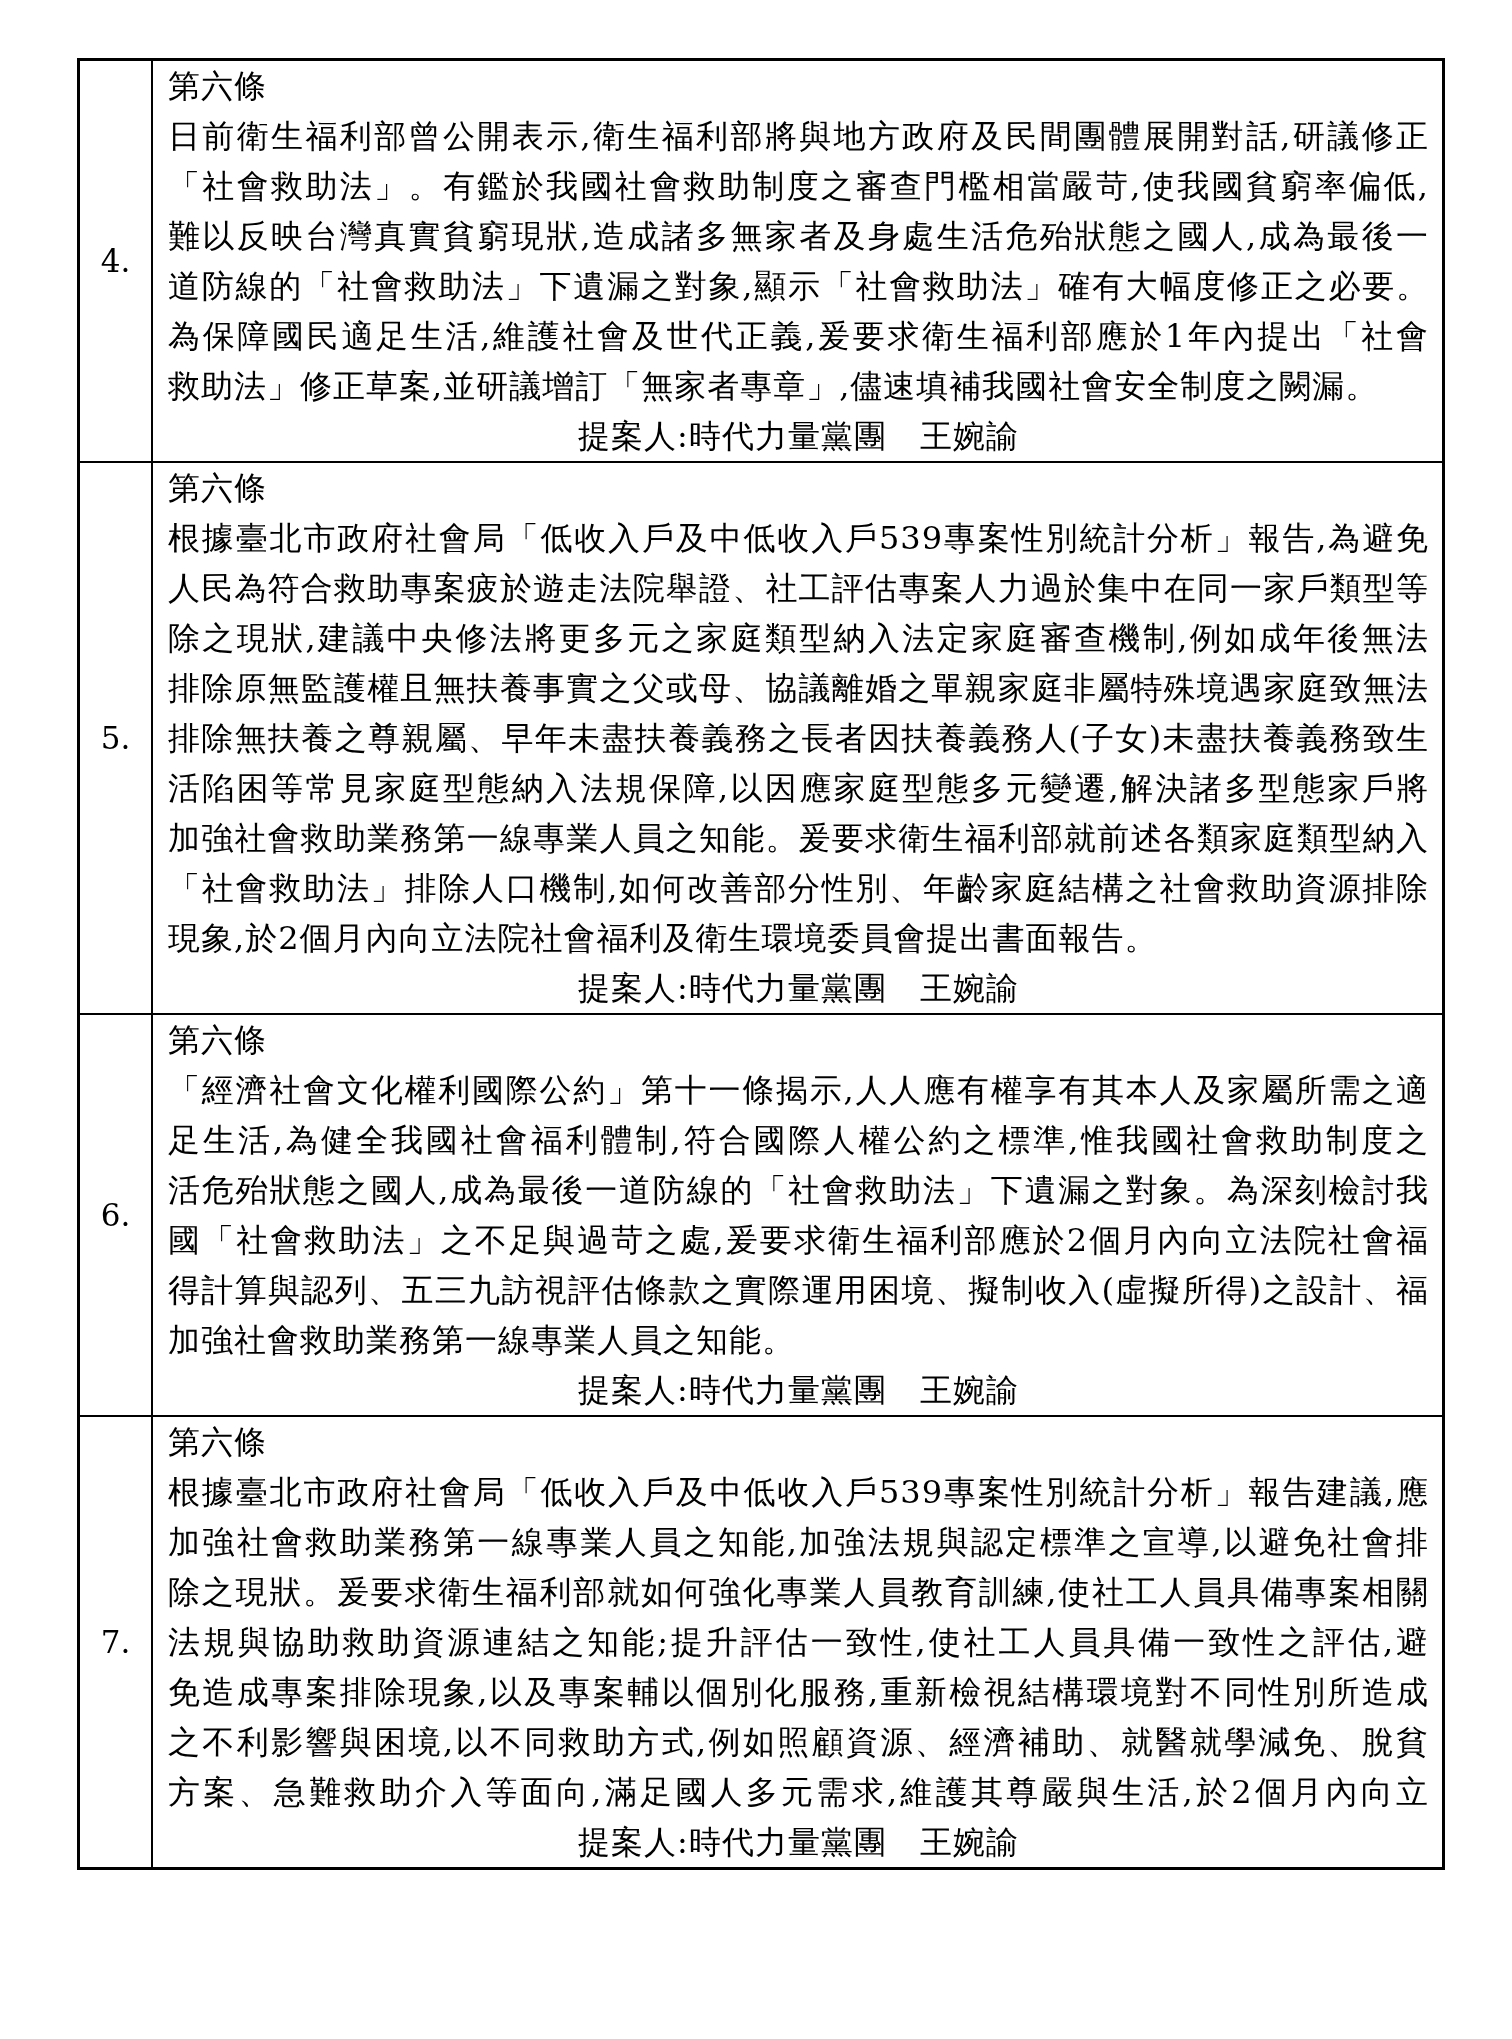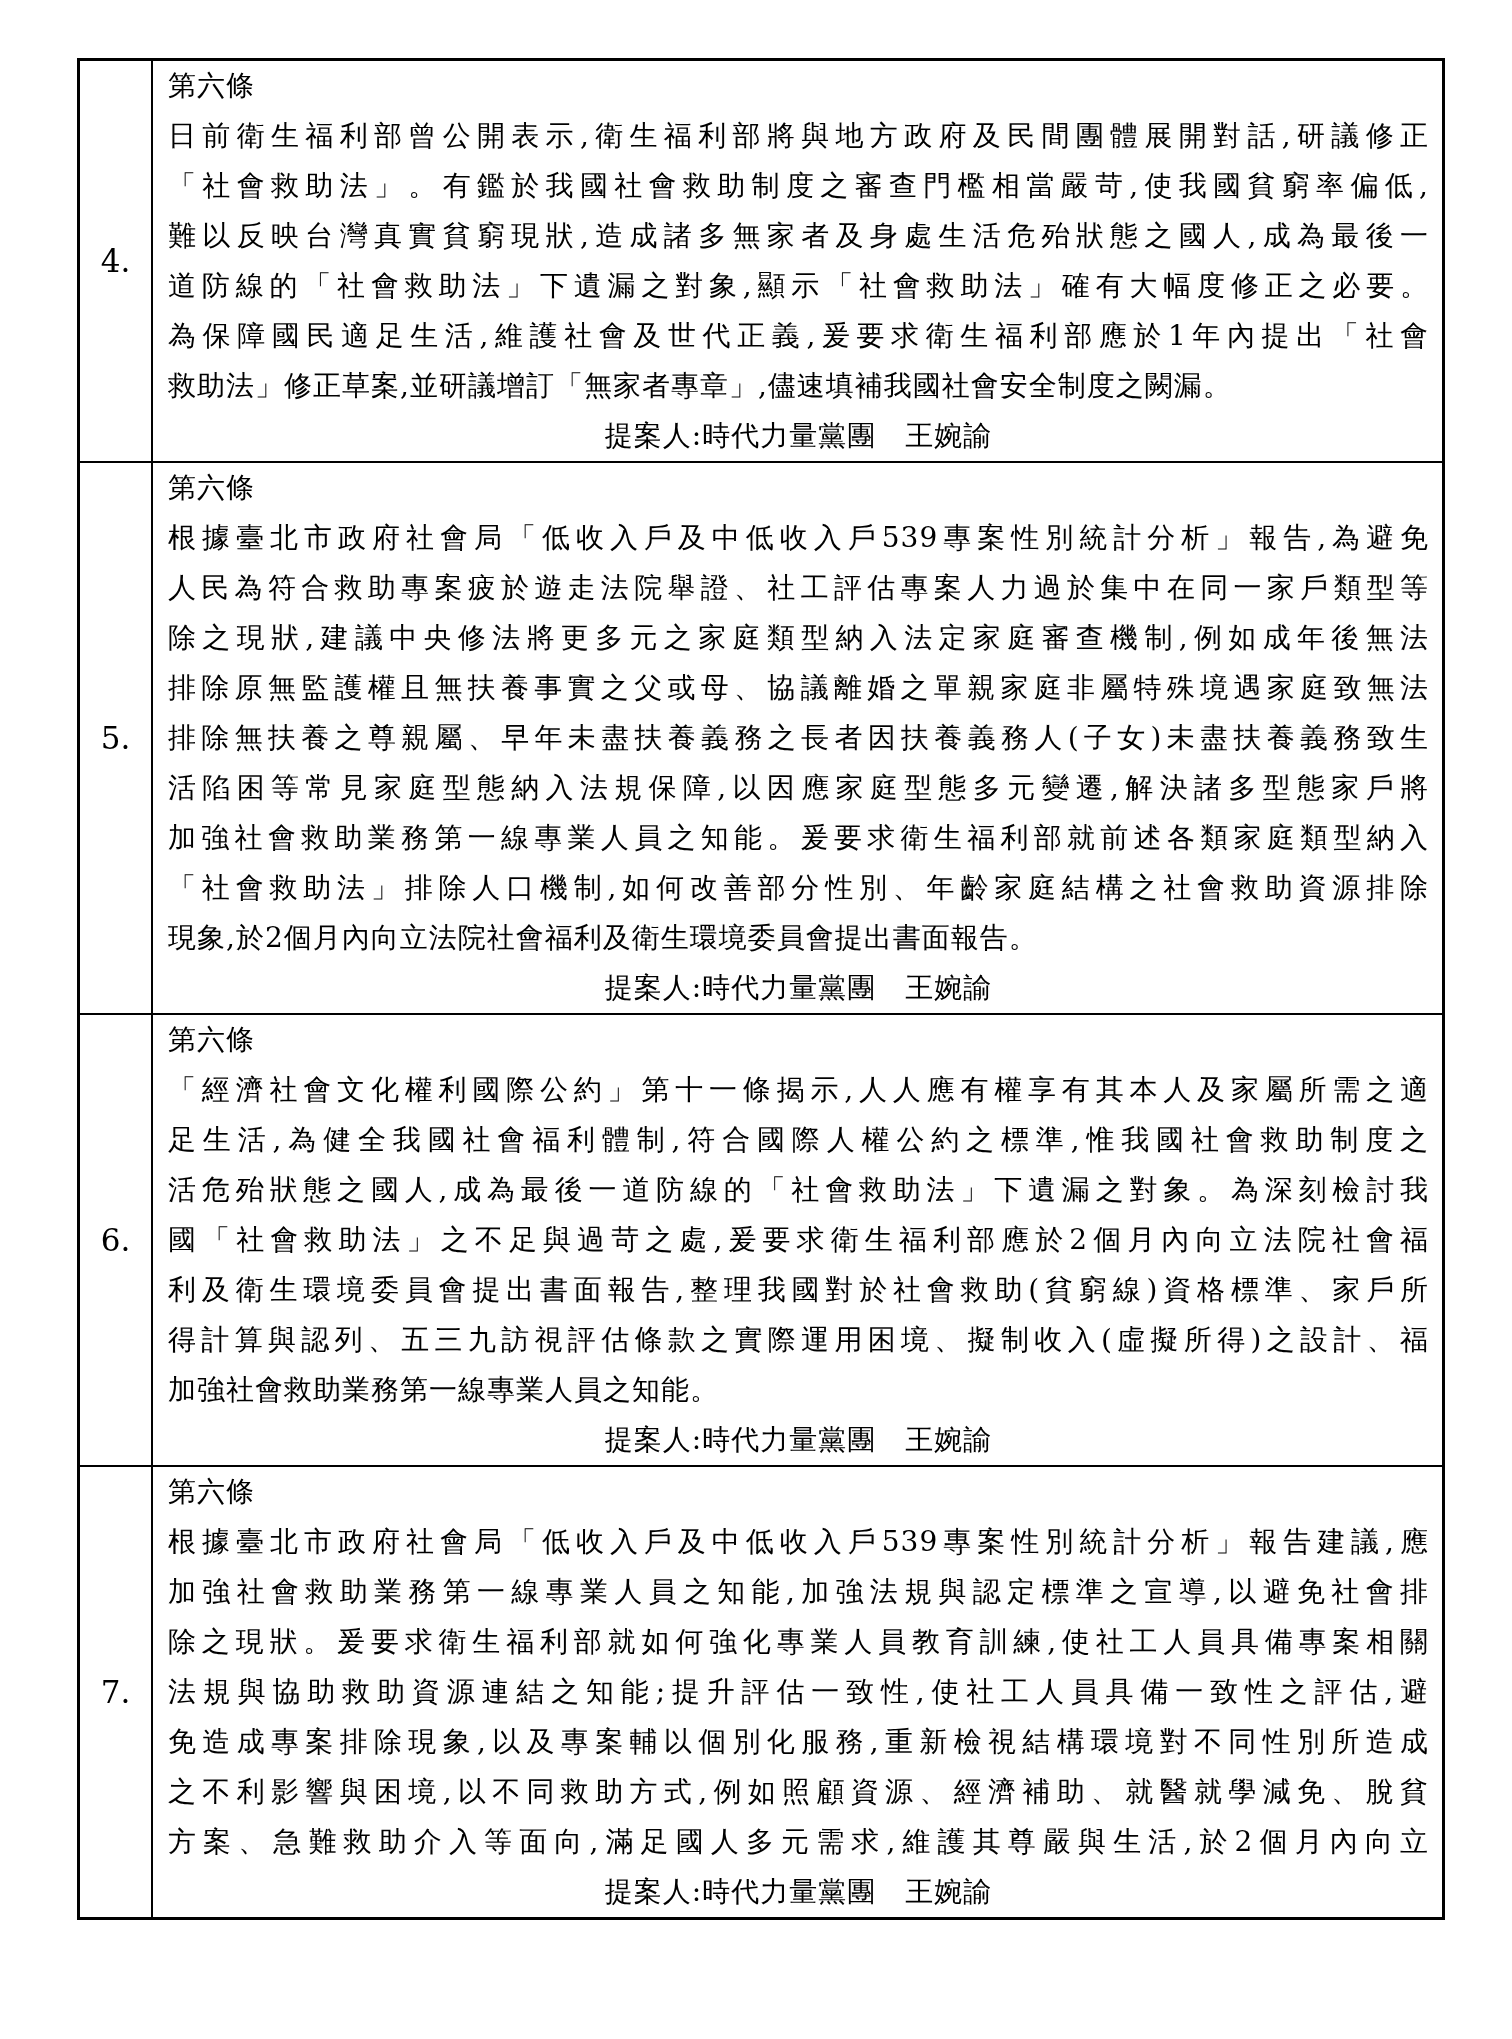--- a/index.html
+++ b/index.html
@@ -40,21 +40,21 @@
     justify-content: center;
     font-size: 31px;
   }
   .content-cell {
     flex: 1 1 auto;
     box-sizing: border-box;
     padding: 0 13px 0 15px;
     overflow: hidden;
   }
   .line {
-    font-size: 28px;
+    font-size: 32px;
     letter-spacing: 1px;
     line-height: 50px;
     height: 50px;
     overflow: hidden;
     text-align: justify;
     text-align-last: justify;
   }
   .line.heading,
   .line.end {
     text-align: left;
@@ -102,21 +102,20 @@
   </div>
 
   <div class="row">
     <div class="num-cell">6.</div>
     <div class="content-cell">
       <div class="line heading">第六條</div>
       <div class="line">「經濟社會文化權利國際公約」第十一條揭示,人人應有權享有其本人及家屬所需之適</div>
       <div class="line">足生活,為健全我國社會福利體制,符合國際人權公約之標準,惟我國社會救助制度之</div>
       <div class="line">活危殆狀態之國人,成為最後一道防線的「社會救助法」下遺漏之對象。為深刻檢討我</div>
       <div class="line">國「社會救助法」之不足與過苛之處,爰要求衛生福利部應於2個月內向立法院社會福</div>
-      <div class="line">利及衛生環境委員會提出書面報告,整理我國對於社會救助(貧窮線)資格標準、家戶所</div>
       <div class="line">得計算與認列、五三九訪視評估條款之實際運用困境、擬制收入(虛擬所得)之設計、福</div>
       <div class="line end">加強社會救助業務第一線專業人員之知能。</div>
       <div class="line proposer">提案人:時代力量黨團　王婉諭</div>
     </div>
   </div>
 
   <div class="row">
     <div class="num-cell">7.</div>
     <div class="content-cell">
       <div class="line heading">第六條</div>

